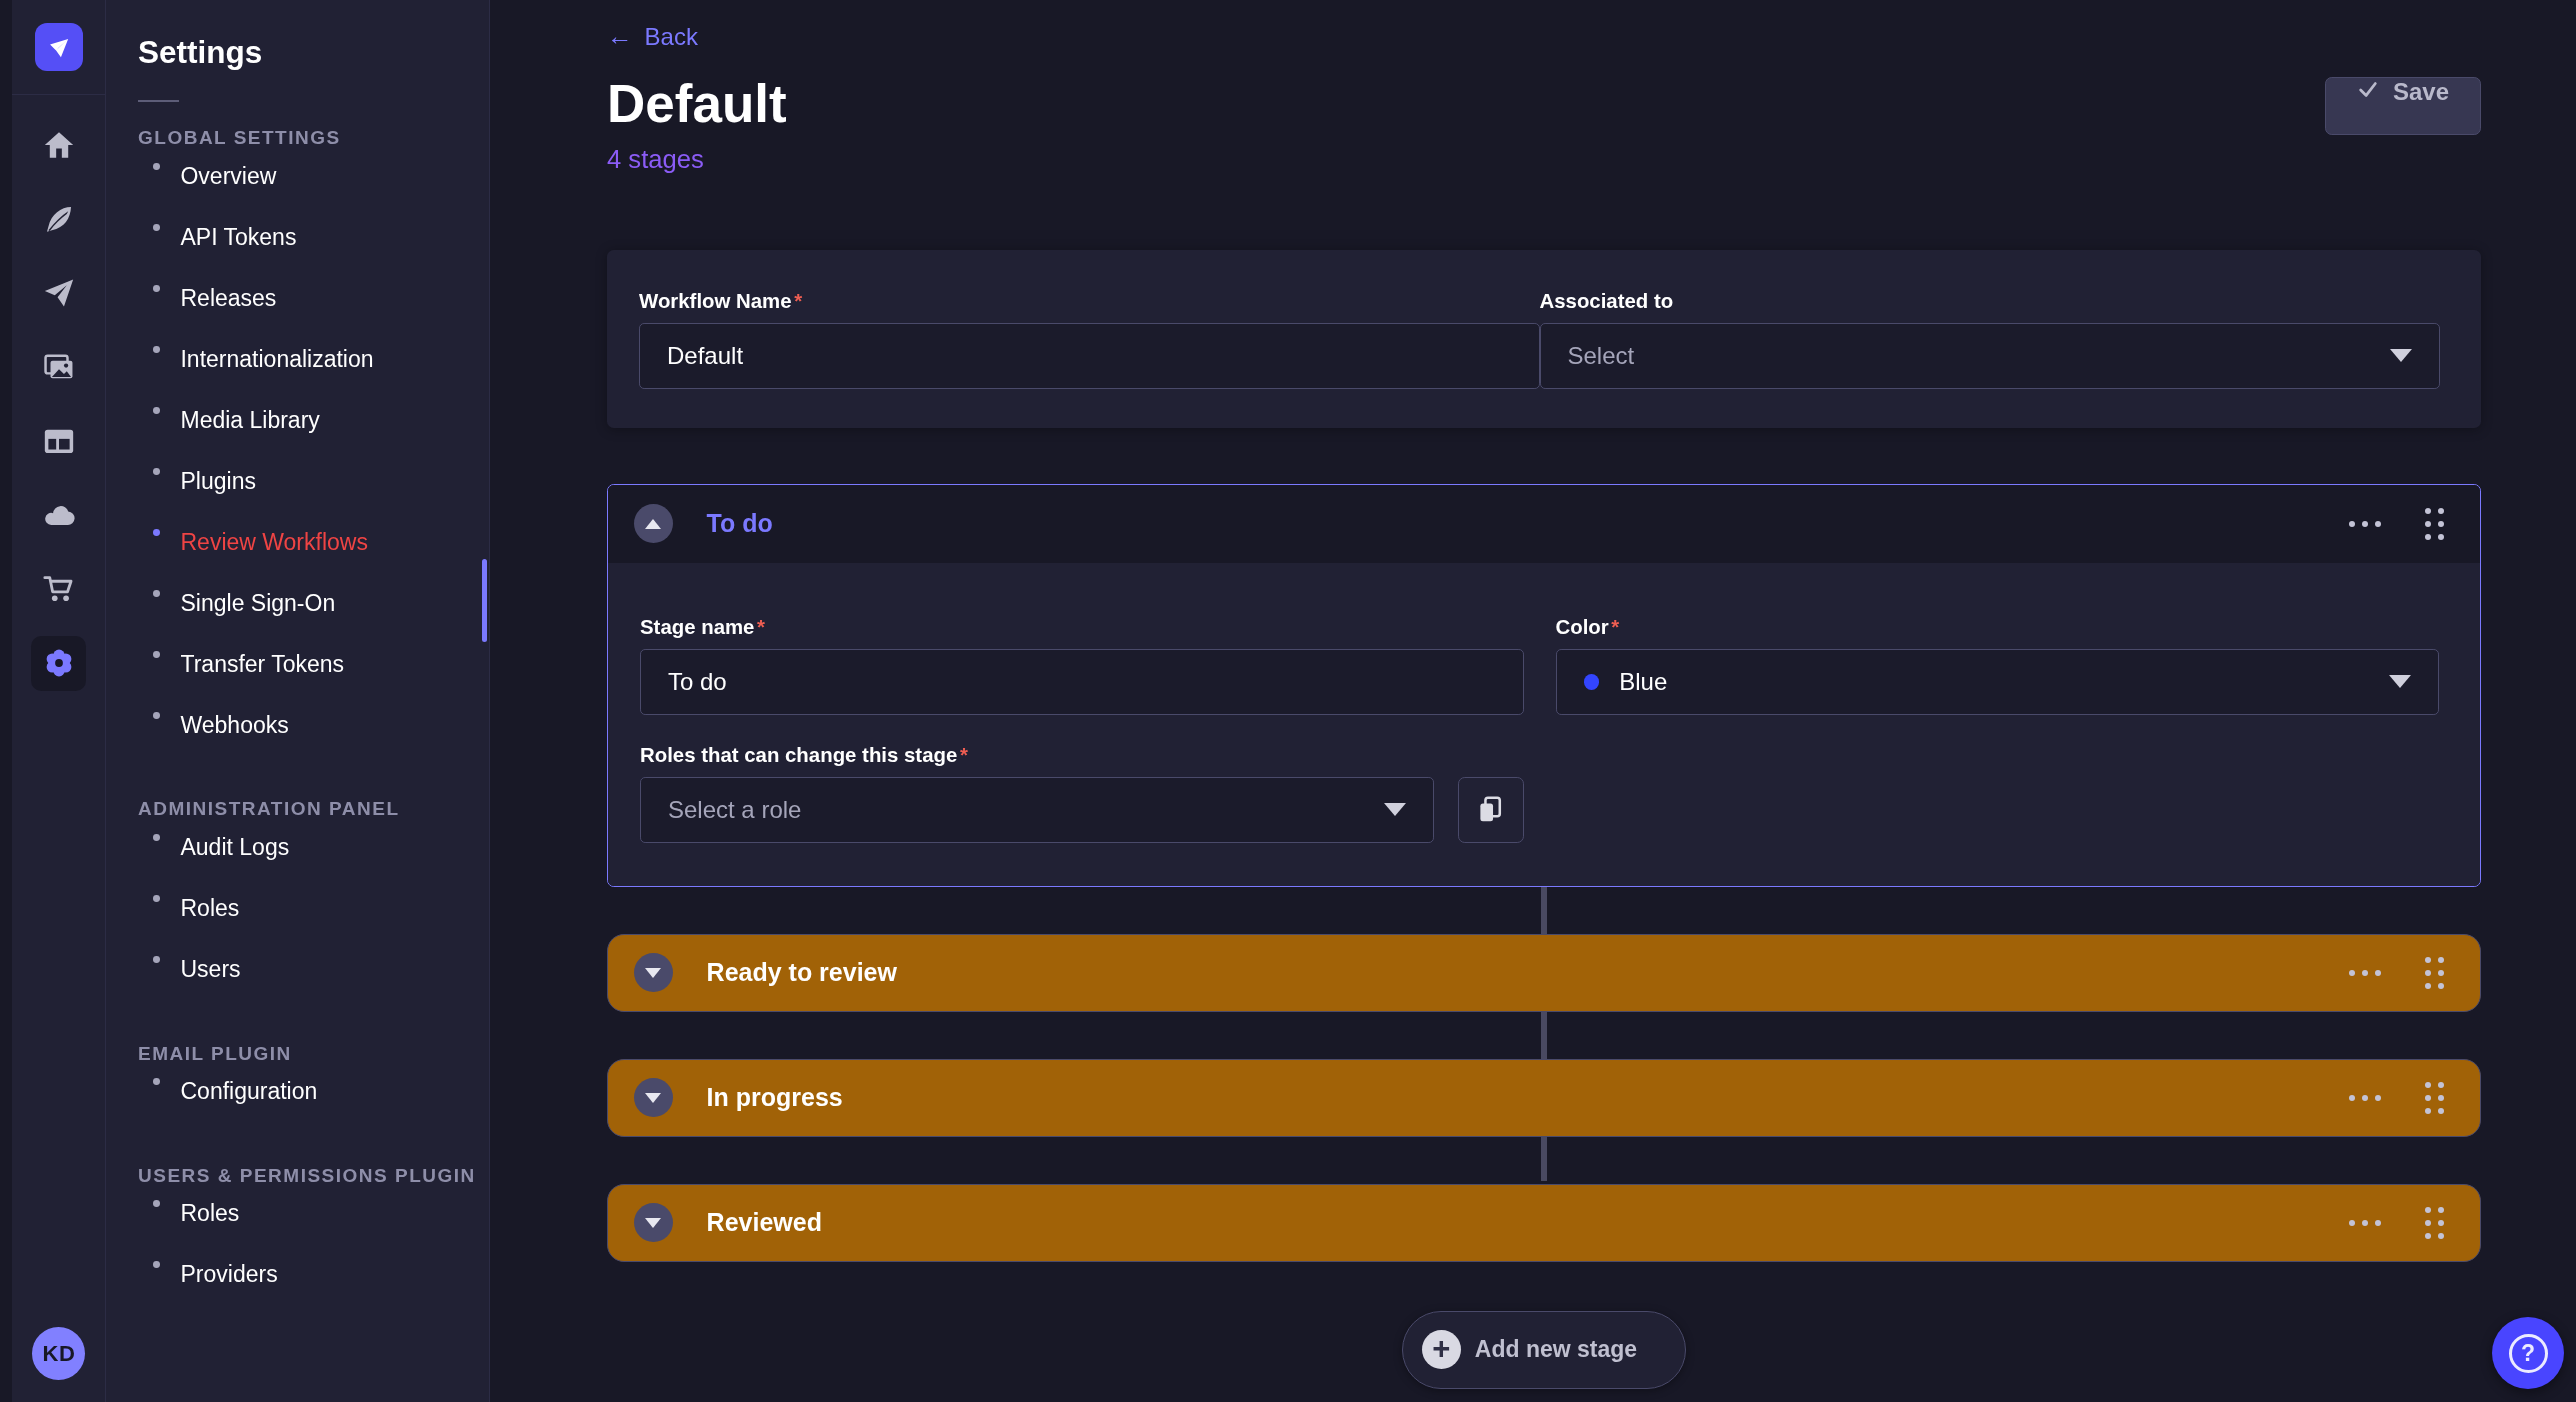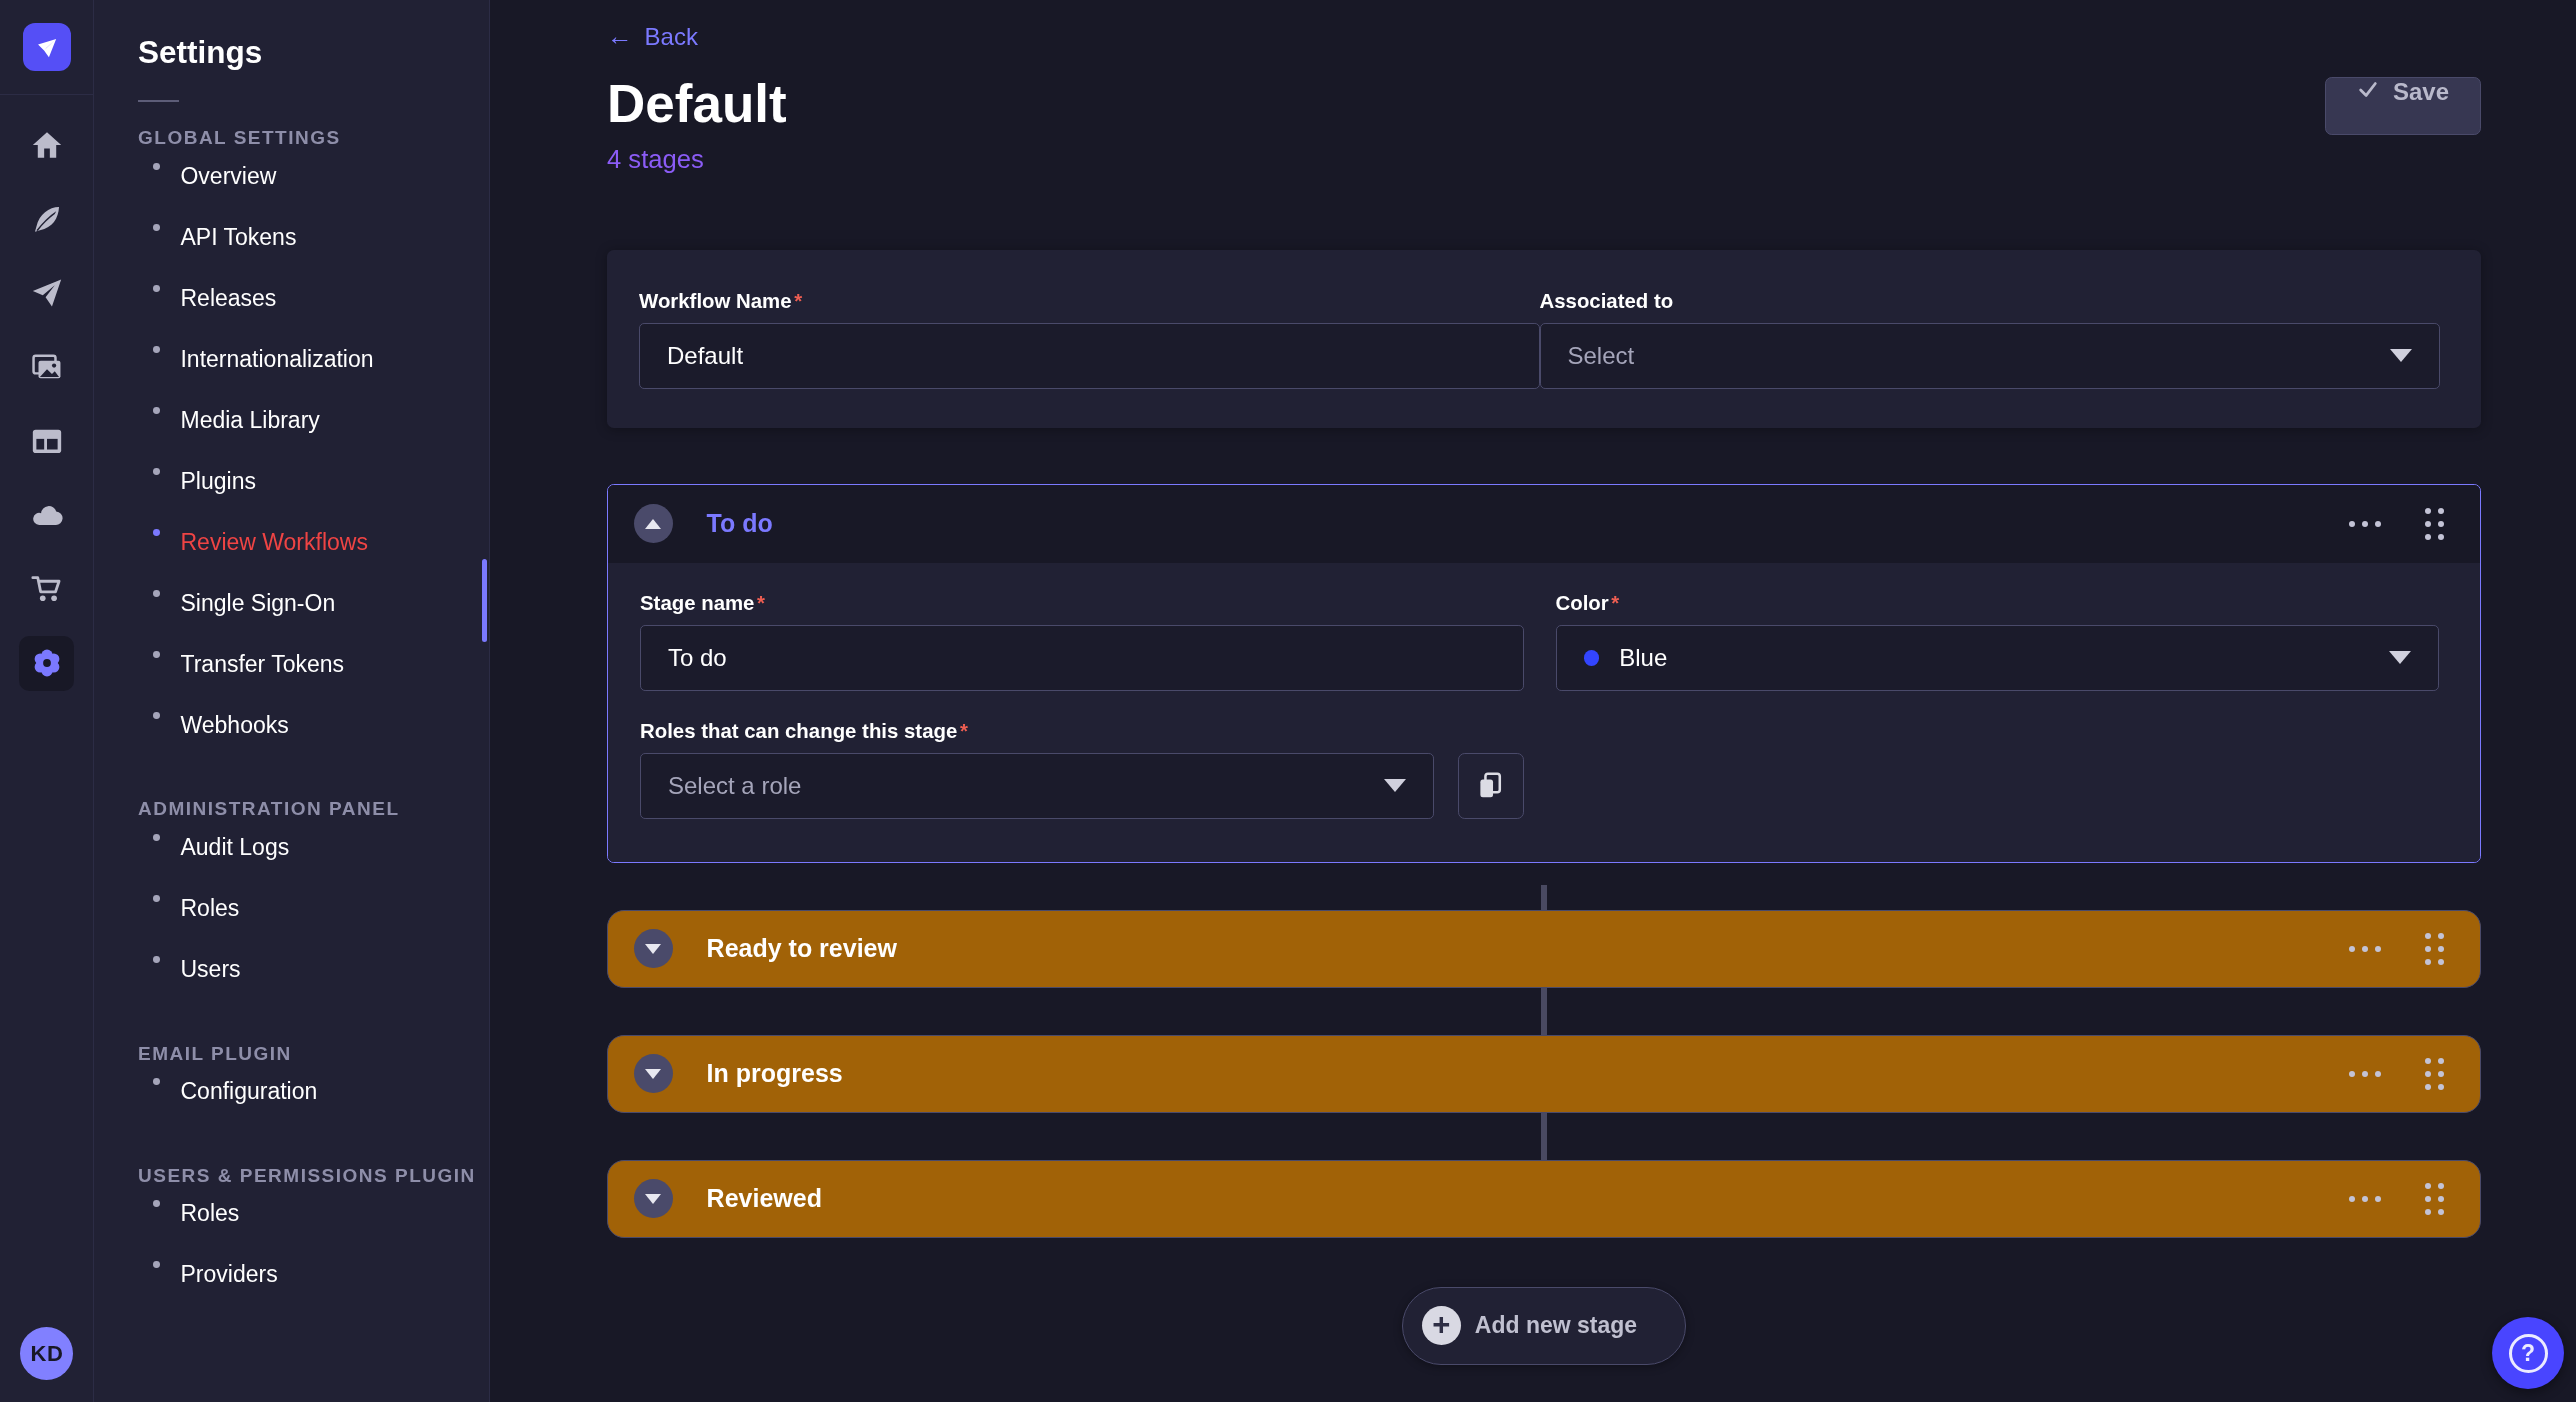--- a/index.html
+++ b/index.html
@@ -4,21 +4,21 @@
 <style>
   * { margin:0; padding:0; box-sizing:border-box; }
   html,body { width:2576px; height:1402px; }
   body {
     position:relative; overflow:hidden;
     background:#181826; color:#fff;
     font-family:"Liberation Sans","DejaVu Sans",sans-serif;
   }
   
   .rail {
-    position:absolute; left:0; top:0; bottom:0; width:94px;
+    position:absolute; left:12px; top:0; bottom:0; width:94px;
     background:#212134; border-right:0.9px solid #2c2c45; z-index:5;
   }
   .logo-box { height:95px; border-bottom:0.9px solid #2c2c45; display:flex; align-items:center; justify-content:center; }
   .logo { width:48px; height:48px; border-radius:12px; background:#554ff6; display:flex; align-items:center; justify-content:center; }
   .rail-nav { margin-top:33px; display:flex; flex-direction:column; align-items:center; gap:40px; }
   .rail-icon { width:34px; height:34px; color:#bcbccb; display:flex; align-items:center; justify-content:center; }
   .rail-icon svg { width:34px; height:34px; }
   .active-wrap { width:55px; height:55px; margin-top:-10.2px; border-radius:10.2px; background:#181826; display:flex; align-items:center; justify-content:center; }
   .active-wrap .rail-icon { color:#7b79ff; }
   .avatar {
@@ -84,21 +84,21 @@
   .stage-exp-header { height:78px; background:#181826; display:flex; align-items:center; padding:0 31px 0 25.6px; }
   .toggle { width:39px; height:39px; border-radius:50%; background:#4a4a6a; border:none; display:flex; align-items:center; justify-content:center; cursor:pointer; flex:0 0 auto; }
   .tri-up { width:0; height:0; border-left:8.5px solid transparent; border-right:8.5px solid transparent; border-bottom:10.2px solid #e8e8f0; }
   .tri-down { width:0; height:0; border-left:8.5px solid transparent; border-right:8.5px solid transparent; border-top:10.2px solid #e8e8f0; }
   .stage-exp-title { margin-left:34px; font-size:25px; font-weight:600; color:#7b79ff; flex:1; }
   .row-actions { display:flex; align-items:center; gap:34px; }
   .more { display:flex; gap:6.8px; cursor:pointer; padding:5.1px; }
   .more i { width:6px; height:6px; border-radius:50%; background:#c3c3d6; }
   .drag { display:grid; grid-template-columns:6px 6px; grid-auto-rows:6px; gap:6.8px; cursor:grab; padding:5.1px; }
   .drag i { width:6px; height:6px; border-radius:50%; background:#c3c3d6; }
-  .stage-exp-body { background:#212134; padding:29px 41px 43px 32px; display:grid; grid-template-columns:1fr 1fr; column-gap:32px; }
+  .stage-exp-body { background:#212134; padding:53px 41px 43px 32px; display:grid; grid-template-columns:1fr 1fr; column-gap:32px; }
   .roles-field { margin-top:29px; grid-column:1; }
   .roles-row { display:flex; align-items:center; gap:24px; }
   .roles-row .select-box { flex:1; }
   .icon-btn { width:66px; height:66px; border:0.9px solid #4a4a6a; border-radius:6.8px; background:transparent; display:flex; align-items:center; justify-content:center; cursor:pointer; flex:0 0 auto; }
   .stage-list { display:flex; flex-direction:column; }
   .stage-row {
     position:relative; z-index:1; height:78px; margin-top:47px; background:#a16207;
     border:0.9px solid #4a4a6a; border-radius:17px; display:flex; align-items:center; padding:0 31px 0 25.6px;
   }
   .stage-row-title { margin-left:34px; font-size:25px; font-weight:600; color:#fff; flex:1; }

